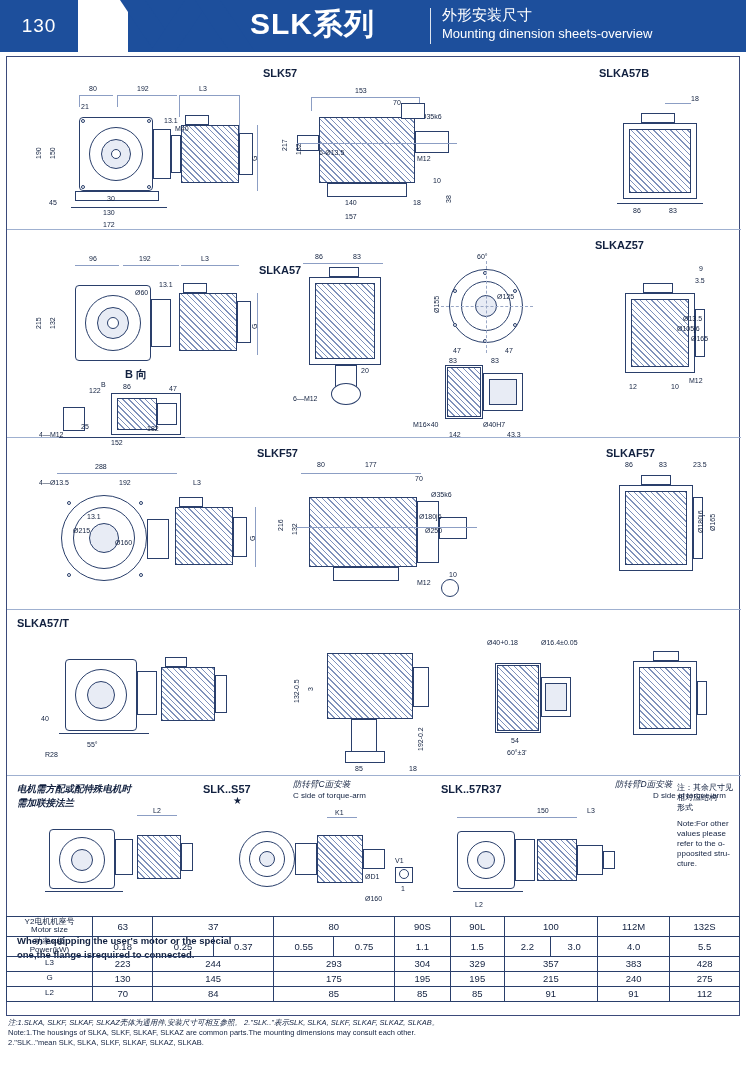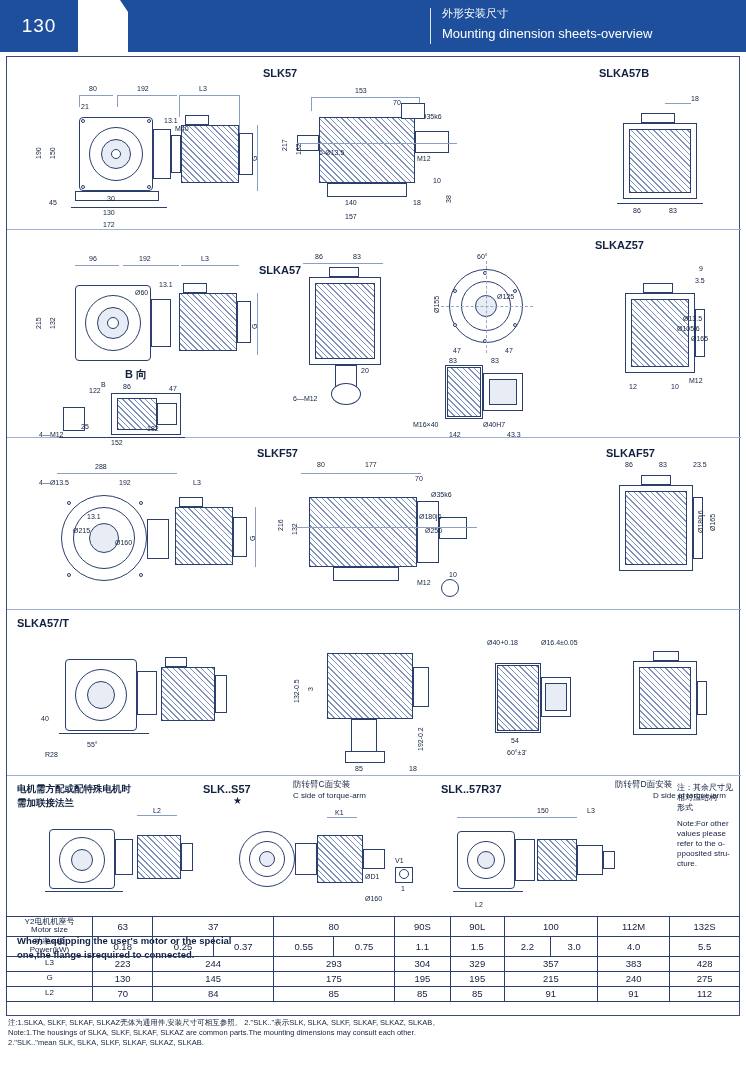--- a/index.html
+++ b/index.html
@@ -44,39 +44,39 @@
     position:absolute; left:250px; top:4px;
     color:#ffffff; font-size:30px; font-weight:bold;
     letter-spacing:1px;
   }
   .hdr-divider {
     position:absolute; left:430px; top:8px;
     width:1px; height:36px; background:#ffffff; opacity:.85;
   }
   .hdr-sub1 {
     position:absolute; left:442px; top:6px;
-    color:#ffffff; font-size:11px;
+    color:#ffffff; font-size:15px;
   }
   .hdr-sub2 {
     position:absolute; left:442px; top:26px;
     color:#ffffff; font-size:13px;
   }
   
   .sheet {
     position:absolute; left:6px; top:56px;
     width:734px; height:960px;
     border:1px solid #3b4a7a;
     background:#ffffff;
   }
   .sec-label {
     position:absolute;
     font-size:11px; font-weight:bold; color:#11203f;
     white-space:nowrap;
   }
-  .note-cn { font-size:8.5px; color:#11203f; white-space:nowrap; }
+  .note-cn { font-size:8.5px; color:#11203f; white-space:nowrap;font-style:italic; }
   .note-en { font-size:8px; color:#11203f; white-space:nowrap; }
   .dim { position:absolute; font-size:7px; color:#11203f; white-space:nowrap; }
   .dim.v { writing-mode:vertical-rl; transform:rotate(180deg); }
 
   
   .blk { position:absolute; }
   .ln { position:absolute; background:#2a3f6b; }
   .ln.h { height:1px; }
   .ln.v { width:1px; }
   .ln.thin { background:#8c9ec4; }
@@ -132,20 +132,21 @@
 <body>
 
 <div class="header">
   <div class="hdr-pagebox">
     <span class="hdr-pagenum">130</span>
   </div>
   <div class="hdr-white-wedge"></div>
   <div class="hdr-chev c1"></div>
   <div class="hdr-chev c2"></div>
   <div class="hdr-chev c3"></div>
+  <div class="hdr-title">SLK系列</div>
   <div class="hdr-divider"></div>
   <div class="hdr-sub1">外形安装尺寸</div>
   <div class="hdr-sub2">Mounting dinension sheets-overview</div>
 </div>
 
 <div class="sheet">
 
   <div class="band-rule" style="top:172px;"></div>
   <div class="band-rule" style="top:380px;"></div>
   <div class="band-rule" style="top:552px;"></div>

